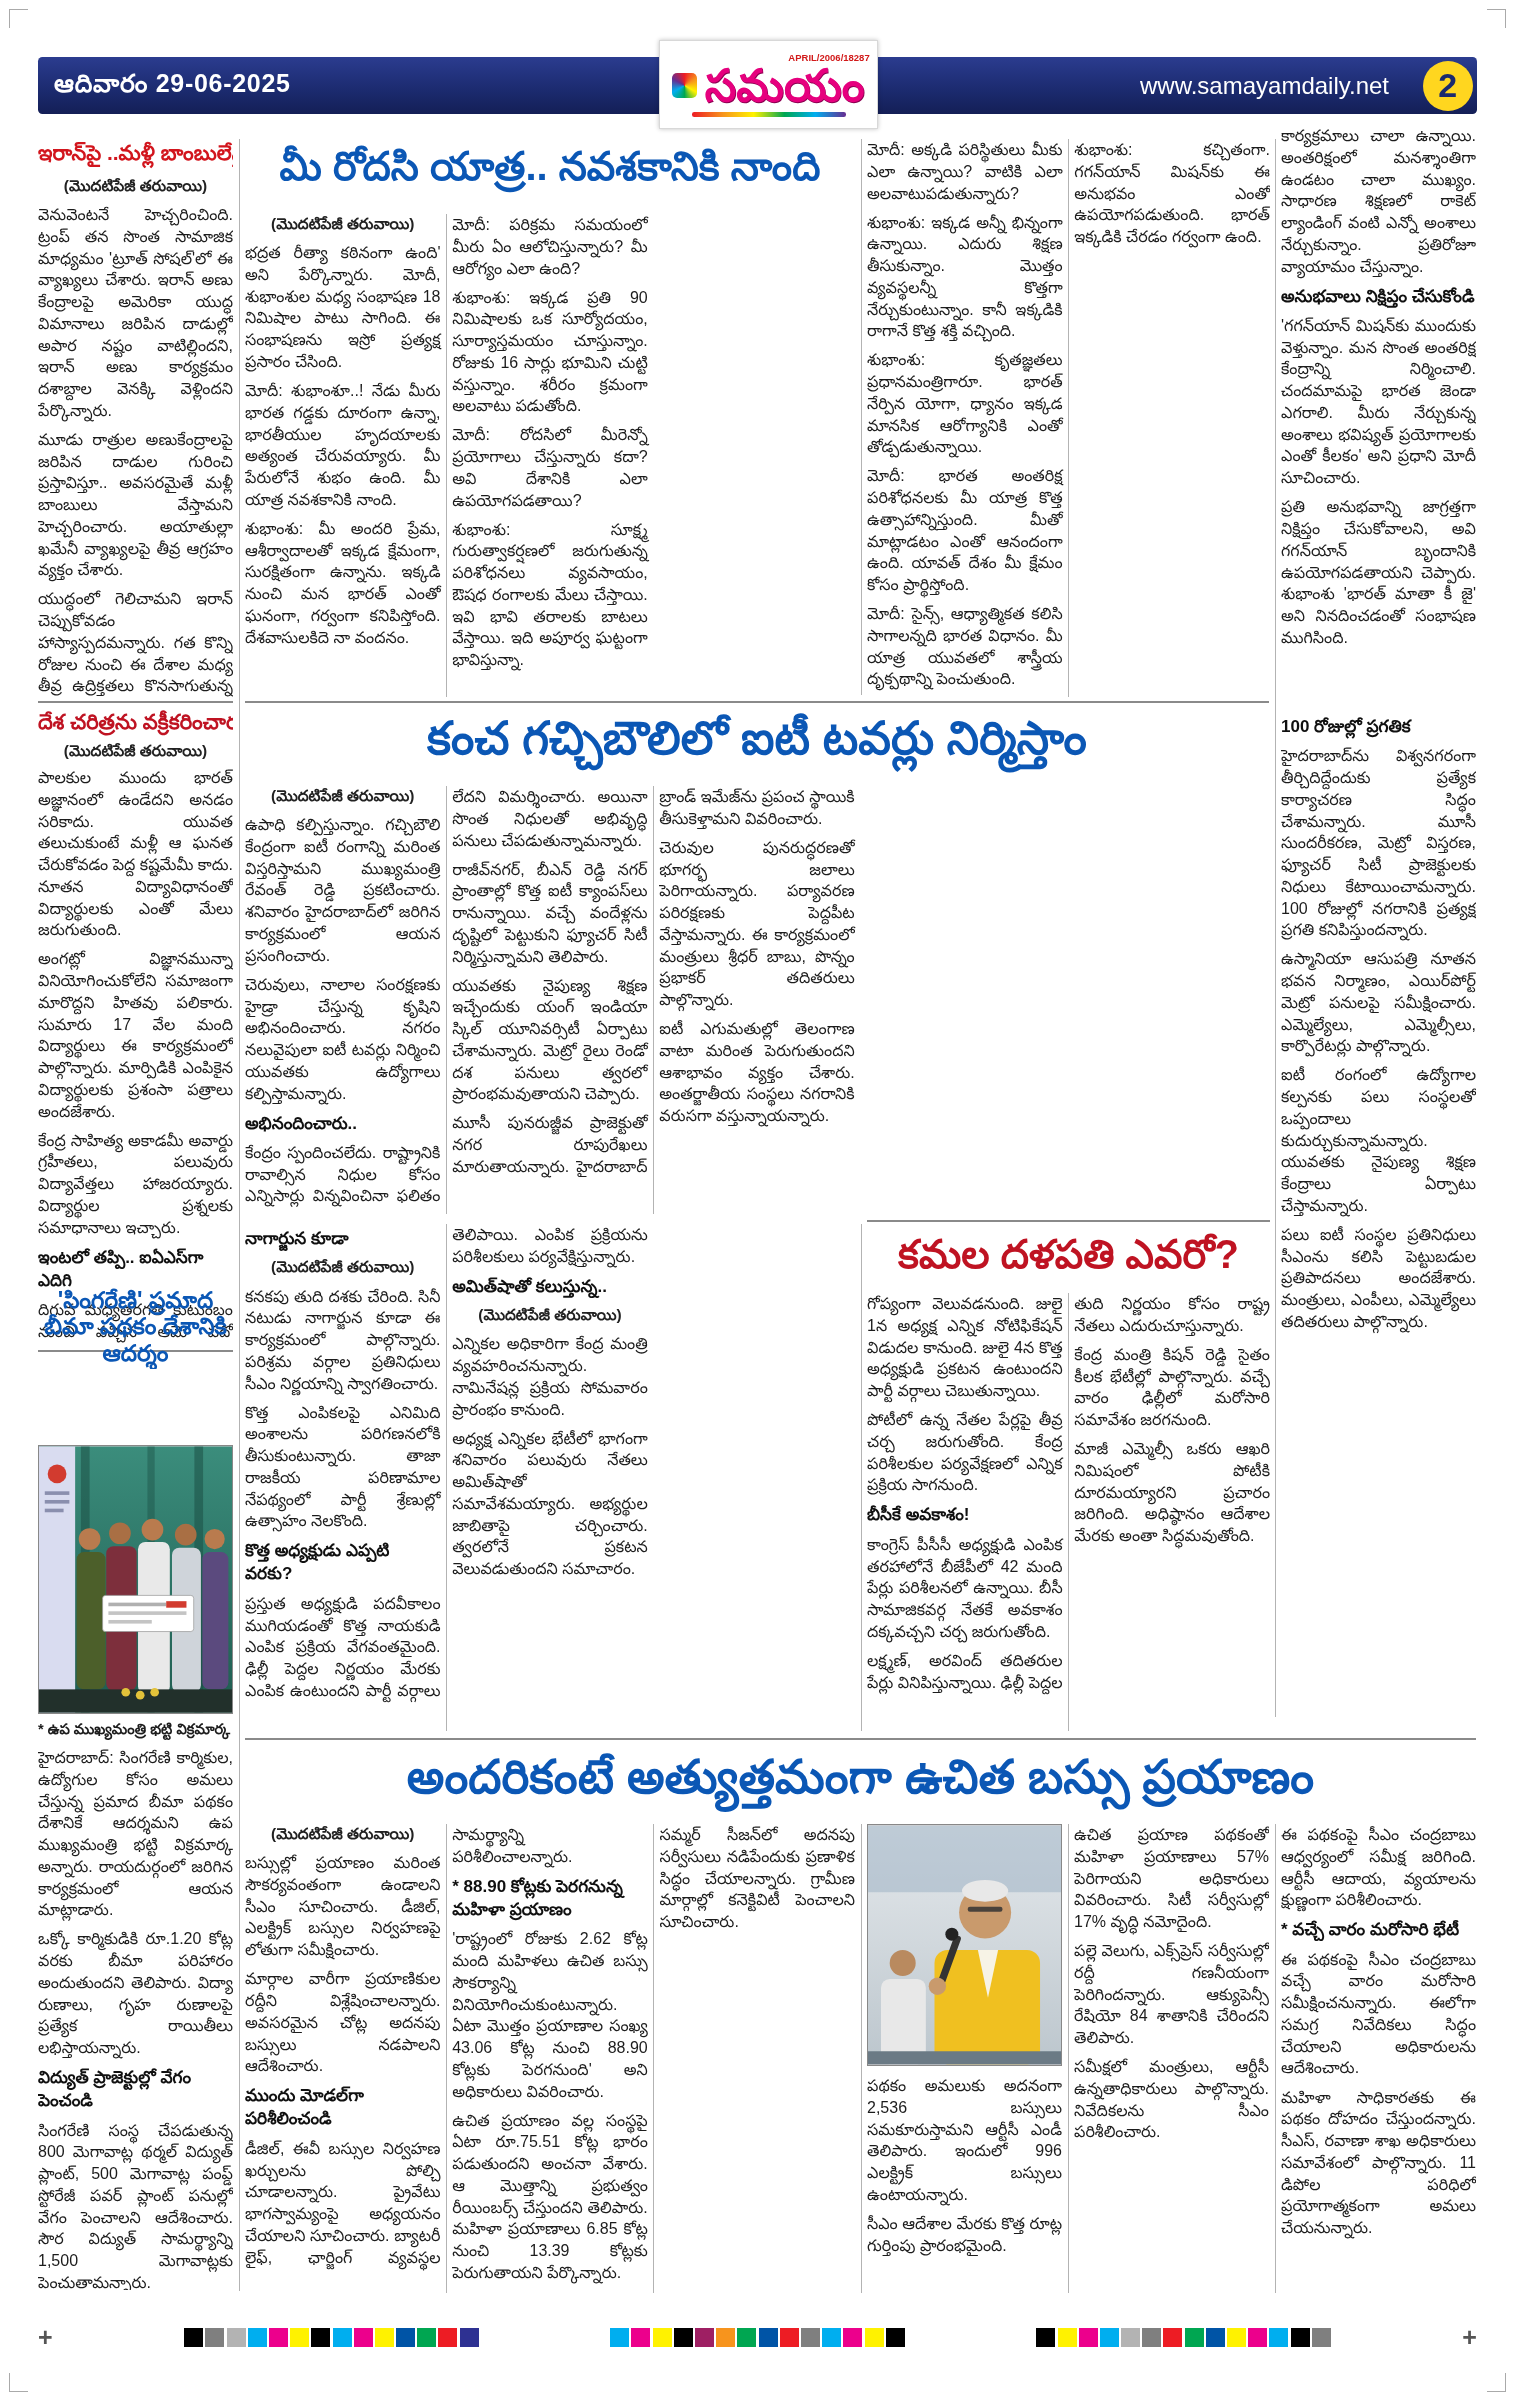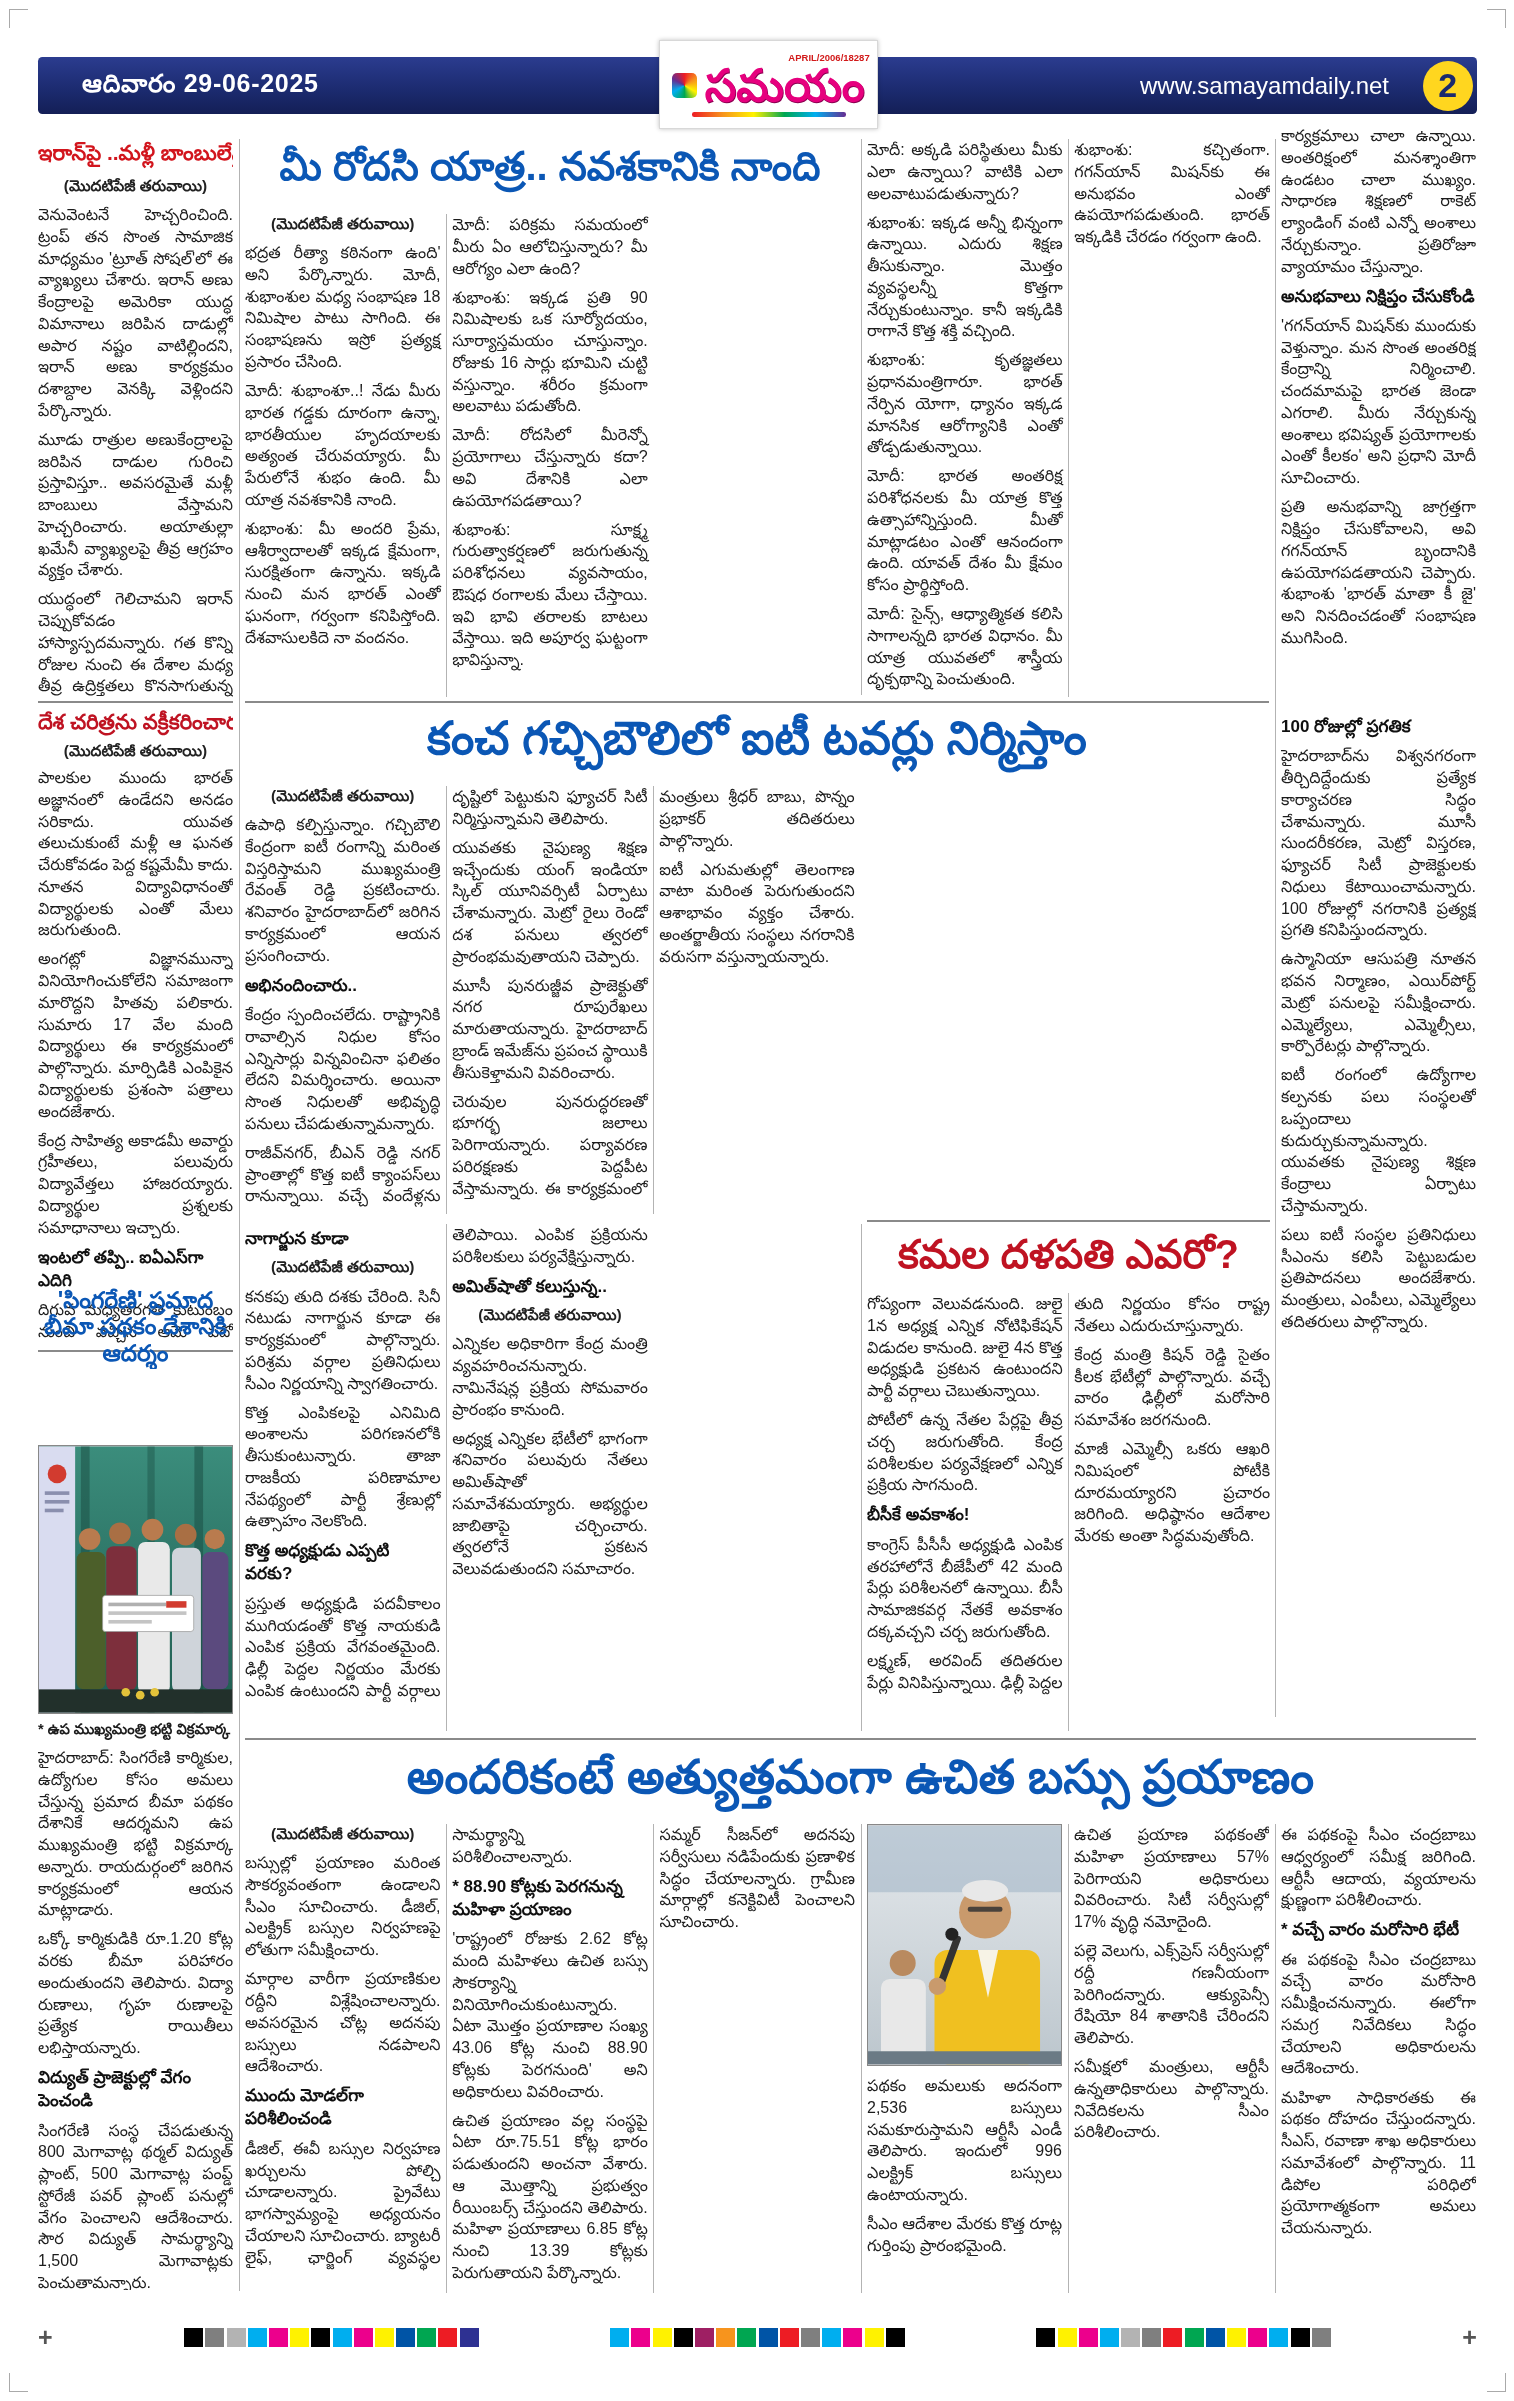--- a/index.html
+++ b/index.html
@@ -3,21 +3,21 @@
 <meta charset="utf-8">
 <style>
   * { margin:0; padding:0; box-sizing:border-box; }
   html,body { background:#dcdcdc; }
   body { font-family:"Liberation Sans","DejaVu Sans",sans-serif; }
   .page { position:relative; width:1515px; height:2401px; background:#ffffff; margin:0 auto; overflow:hidden; color:#1c1c1c; }
   .abs { position:absolute; }
 
   
   .topbar { background:linear-gradient(180deg,#2b3c8f 0%,#1b2a6e 60%,#141f56 100%); border-radius:4.4px; }
-  .edition-date { position:absolute; left:16px; top:50%; transform:translateY(-50%); color:#ffffff; font-weight:bold; font-size:25px; letter-spacing:0.7px;margin-left:28px; }
+  .edition-date { position:absolute; left:16px; top:50%; transform:translateY(-50%); color:#ffffff; font-weight:bold; font-size:25px; letter-spacing:0.7px; }
   .site-url { position:absolute; right:88px; top:50%; transform:translateY(-50%); color:#ffffff; font-weight:normal; font-size:24px; }
   .pagenum { position:absolute; right:4.4px; top:50%; transform:translateY(-50%); width:50px; height:50px; background:#ffd61f; border-radius:50%; color:#1b2a6e; font-weight:bold; font-size:34px; display:flex; align-items:center; justify-content:center; }
   .masthead-box { background:#ffffff; border:0.7px solid #d8d8d8; box-shadow:0 0 4.4px rgba(0,0,0,.25); display:flex; flex-direction:column; align-items:center; justify-content:center; z-index:5; }
   .reg-line { font-size:9.5px; color:#d21a1a; font-weight:bold; align-self:flex-end; padding-right:7.3px; }
   .logo-row { display:flex; align-items:center; gap:7.3px; }
   .logo-emblem { width:25px; height:25px; border-radius:5.1px; background:conic-gradient(#ed1c24,#f7941d,#fff200,#00a651,#00aeef,#662d91,#ed1c24); }
   .logo-text { font-size:45px; font-weight:bold; color:#e6007e; line-height:1; text-shadow:0.7px 0.7px 0 #8b0051; }
   .logo-strip { width:154px; height:5.1px; margin-top:4.4px; border-radius:2.2px; background:linear-gradient(90deg,#ed1c24,#f7941d,#fff200,#00a651,#00aeef,#662d91); }
 
   
@@ -181,20 +181,21 @@
       <p class="subhead">అనుభవాలు నిక్షిప్తం చేసుకోండి</p>
       <p>'గగన్‌యాన్ మిషన్‌కు ముందుకు వెళ్తున్నాం. మన సొంత అంతరిక్ష కేంద్రాన్ని నిర్మించాలి. చందమామపై భారత జెండా ఎగరాలి. మీరు నేర్చుకున్న అంశాలు భవిష్యత్ ప్రయోగాలకు ఎంతో కీలకం' అని ప్రధాని మోదీ సూచించారు.</p>
       <p>ప్రతి అనుభవాన్ని జాగ్రత్తగా నిక్షిప్తం చేసుకోవాలని, అవి గగన్‌యాన్ బృందానికి ఉపయోగపడతాయని చెప్పారు. శుభాంశు 'భారత్ మాతా కీ జై' అని నినదించడంతో సంభాషణ ముగిసింది.</p>
     </div>
 
   <div class="hrule" style="left:245px;top:701px;width:1024px;"></div>
   <div class="abs headline h-blue one-line" style="left:245px;top:712px;width:1024px;height:66px;font-size:46px;">కంచ గచ్చిబౌలిలో ఐటీ టవర్లు నిర్మిస్తాం</div>
   <div class="abs body-flow cols-5" style="left:245px;top:786px;width:1024px;height:428px;">
       <p class="continued">(మొదటిపేజీ తరువాయి)</p>
       <p>ఉపాధి కల్పిస్తున్నాం. గచ్చిబౌలి కేంద్రంగా ఐటీ రంగాన్ని మరింత విస్తరిస్తామని ముఖ్యమంత్రి రేవంత్ రెడ్డి ప్రకటించారు. శనివారం హైదరాబాద్‌లో జరిగిన కార్యక్రమంలో ఆయన ప్రసంగించారు.</p>
+      <p>చెరువులు, నాలాల సంరక్షణకు హైడ్రా చేస్తున్న కృషిని అభినందించారు. నగరం నలువైపులా ఐటీ టవర్లు నిర్మించి యువతకు ఉద్యోగాలు కల్పిస్తామన్నారు.</p>
       <p class="subhead">అభినందించారు..</p>
       <p>కేంద్రం స్పందించలేదు. రాష్ట్రానికి రావాల్సిన నిధుల కోసం ఎన్నిసార్లు విన్నవించినా ఫలితం లేదని విమర్శించారు. అయినా సొంత నిధులతో అభివృద్ధి పనులు చేపడుతున్నామన్నారు.</p>
       <p>రాజీవ్‌నగర్, బీఎన్ రెడ్డి నగర్ ప్రాంతాల్లో కొత్త ఐటీ క్యాంపస్‌లు రానున్నాయి. వచ్చే వందేళ్లను దృష్టిలో పెట్టుకుని ఫ్యూచర్ సిటీ నిర్మిస్తున్నామని తెలిపారు.</p>
       <p>యువతకు నైపుణ్య శిక్షణ ఇచ్చేందుకు యంగ్ ఇండియా స్కిల్ యూనివర్సిటీ ఏర్పాటు చేశామన్నారు. మెట్రో రైలు రెండో దశ పనులు త్వరలో ప్రారంభమవుతాయని చెప్పారు.</p>
       <p>మూసీ పునరుజ్జీవ ప్రాజెక్టుతో నగర రూపురేఖలు మారుతాయన్నారు. హైదరాబాద్ బ్రాండ్ ఇమేజ్‌ను ప్రపంచ స్థాయికి తీసుకెళ్తామని వివరించారు.</p>
       <p>చెరువుల పునరుద్ధరణతో భూగర్భ జలాలు పెరిగాయన్నారు. పర్యావరణ పరిరక్షణకు పెద్దపీట వేస్తామన్నారు. ఈ కార్యక్రమంలో మంత్రులు శ్రీధర్ బాబు, పొన్నం ప్రభాకర్ తదితరులు పాల్గొన్నారు.</p>
       <p>ఐటీ ఎగుమతుల్లో తెలంగాణ వాటా మరింత పెరుగుతుందని ఆశాభావం వ్యక్తం చేశారు. అంతర్జాతీయ సంస్థలు నగరానికి వరుసగా వస్తున్నాయన్నారు.</p>
     </div>
   <div class="abs body-flow cols-3" style="left:245px;top:1224px;width:610px;height:507px;">
       <p class="subhead">నాగార్జున కూడా</p>

